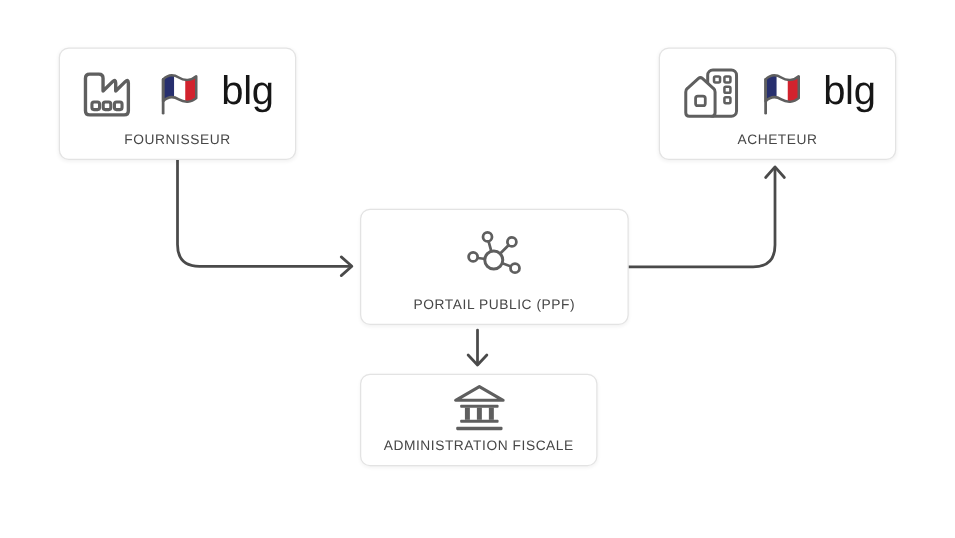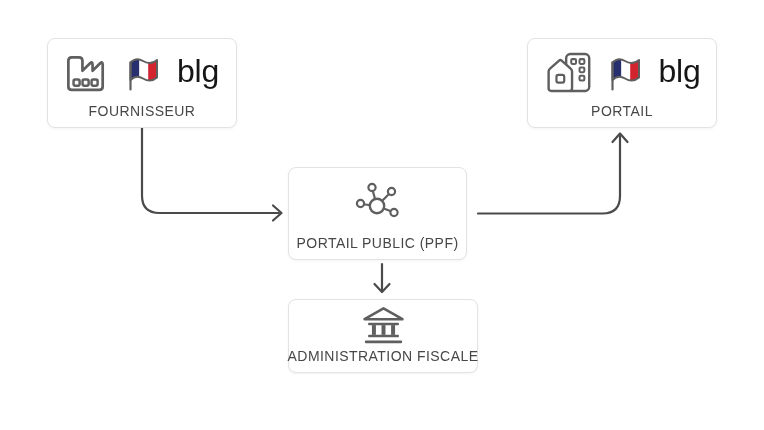--- a/index.html
+++ b/index.html
@@ -36,31 +36,31 @@
     border-radius: 8px;
     box-shadow: 0 1px 3px rgba(0,0,0,0.05);
     display: flex;
     flex-direction: column;
     align-items: center;
     justify-content: space-between;
     padding: 2px 8px 9px 8px;
   }
   .node-fournisseur { left: 47px;  top: 38px;  width: 190px; height: 90px; }
   .node-acheteur    { left: 527px; top: 38px;  width: 190px; height: 90px; }
-  .node-portail     { left: 288px; top: 167px; width: 179px; height: 93px; }
+  .node-portail     { left: 288px; top: 167px; width: 215px; height: 93px; }
   .node-admin       { left: 288px; top: 299px; width: 190px; height: 74px; }
   .icons {
     flex: 1;
     display: flex;
     align-items: center;
     justify-content: center;
     gap: 13px;
   }
   .node-label {
-    font-size: 14px;
+    font-size: 11px;
     letter-spacing: 0.45px;
     color: var(--label-color, #474747);
     white-space: nowrap;
     line-height: 1;
   }
   .logo-text {
     font-size: 32px;
     font-weight: 500;
     line-height: 1;
     letter-spacing: -0.3px;
@@ -139,21 +139,21 @@
         <g clip-path="url(#flagClipB)">
           <rect x="6" y="4" width="9.9" height="26" style="fill:var(--flag-blue,#272f6e)"></rect>
           <rect x="15.9" y="4" width="8.8" height="26" fill="#ffffff"></rect>
           <rect x="24.7" y="4" width="9.8" height="26" style="fill:var(--flag-red,#d2232e)"></rect>
         </g>
         <path class="ic-s" stroke-width="2" d="M7 9.5 C11 5.5 15.5 5.5 19.5 8 C24 10.8 29.5 10.6 33.5 7 L33.5 24.5 C29.5 28 24 28.2 19.5 25.5 C15.5 23 11 23 7 27 Z"></path>
         <path class="ic-s" stroke-width="2.2" d="M7 9.5 L7 36.5"></path>
       </svg>
       <span class="logo-text">blg</span>
     </div>
-    <div class="node-label">PORTAIL</div>
+    <div class="node-label">ACHETEUR</div>
   </div>
 
   <div class="node node-portail">
     <div class="icons">
       <svg width="50" height="50" viewBox="0 0 50 50" xmlns="http://www.w3.org/2000/svg">
         <path class="ic-s" stroke-width="2.2" d="M24 28 L19 10 M24 28 L38 14 M24 28 L40 34 M24 28 L8 26"></path>
         <circle class="ic-s wf" stroke-width="2.4" cx="24" cy="28" r="7.2"></circle>
         <circle class="ic-s wf" stroke-width="2.2" cx="19" cy="9.5" r="3.6"></circle>
         <circle class="ic-s wf" stroke-width="2.2" cx="38.5" cy="13.5" r="3.6"></circle>
         <circle class="ic-s wf" stroke-width="2.2" cx="41" cy="34.5" r="3.6"></circle>

